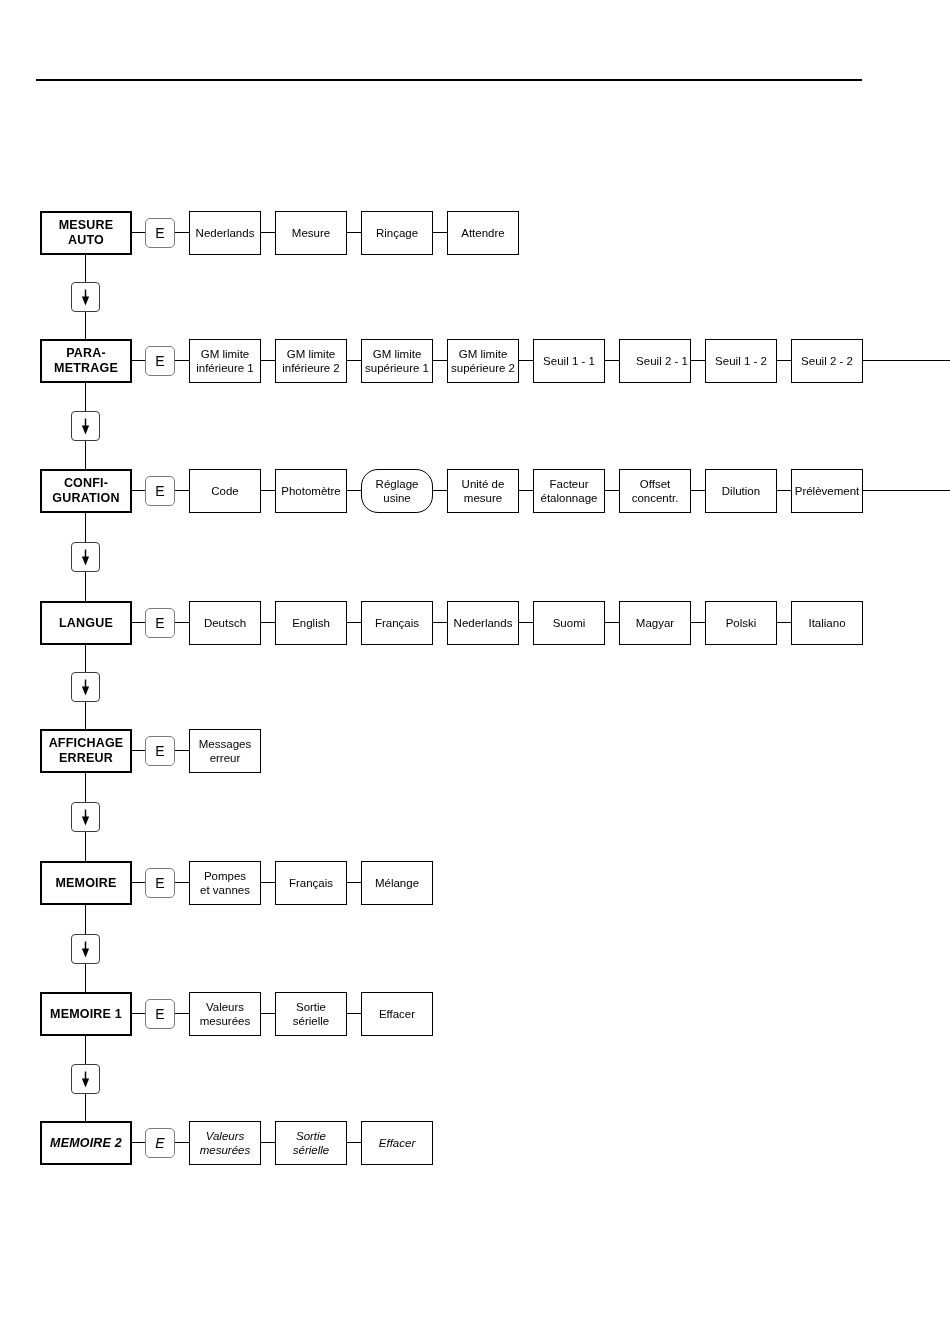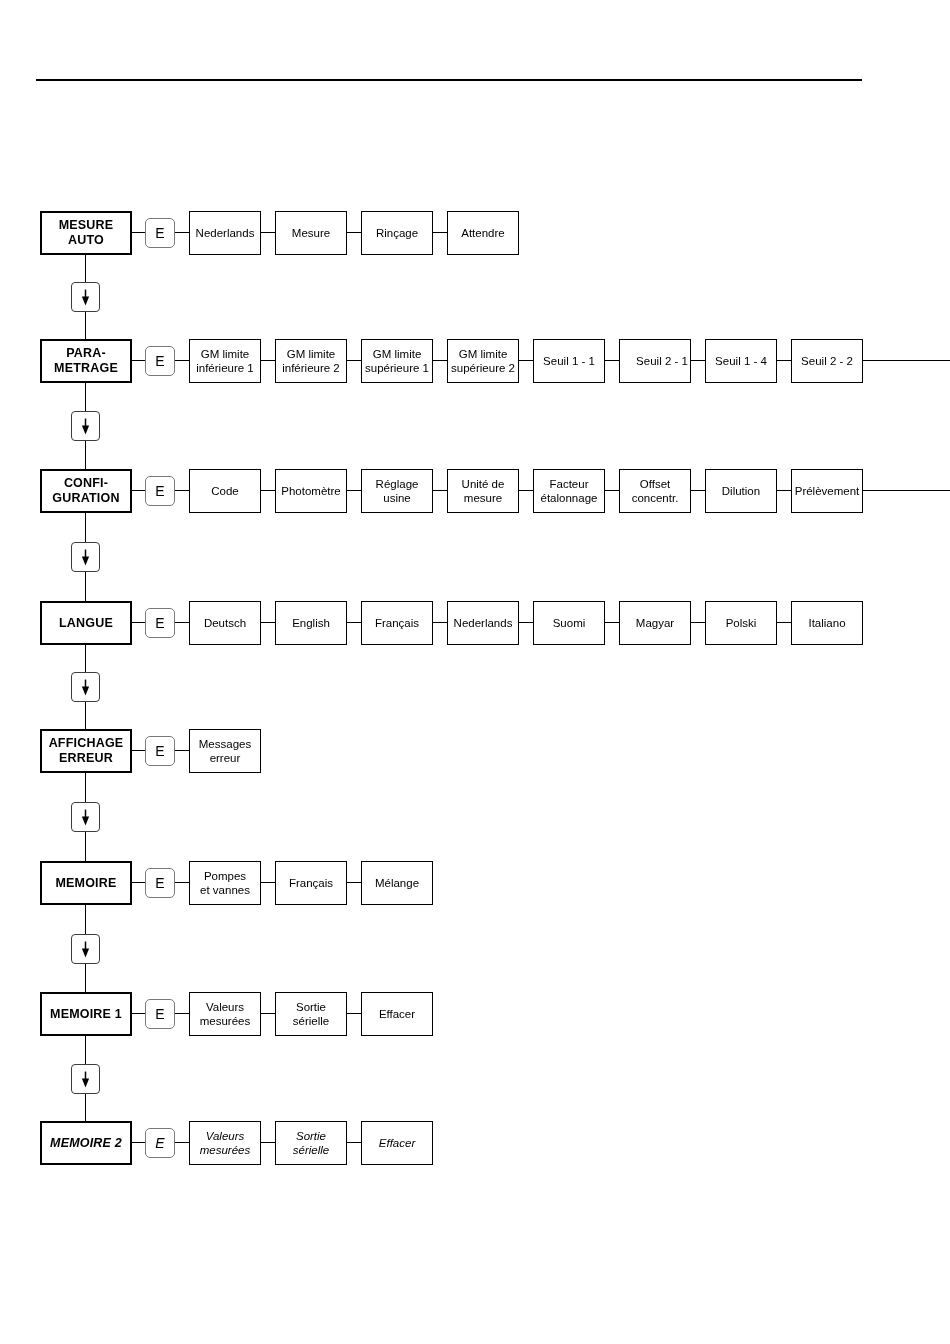--- a/index.html
+++ b/index.html
@@ -214,21 +214,21 @@
       <div class="h-connector" style="left: 519px; width: 14px;"></div>
       <div class="child-box" style="left: 533px;">
         <span>Seuil 1 - 1</span>
       </div>
       <div class="h-connector" style="left: 605px; width: 14px;"></div>
       <div class="child-box" style="left: 619px; padding-left: 14px;">
         <span>Seuil 2 - 1</span>
       </div>
       <div class="h-connector" style="left: 691px; width: 14px;"></div>
       <div class="child-box" style="left: 705px;">
-        <span>Seuil 1 - 4</span>
+        <span>Seuil 1 - 2</span>
       </div>
       <div class="h-connector" style="left: 777px; width: 14px;"></div>
       <div class="child-box" style="left: 791px;">
         <span>Seuil 2 - 2</span>
       </div>
       <div class="row-continuation" style="left: 863px; width: 87px;"></div>
     </div>
     <div class="v-connector" style="top: 383px; height: 86px;"></div>
     <div class="arrow-box" style="top: 411px;">
       <svg class="arrow-glyph" viewBox="0 0 29 30">
@@ -246,21 +246,21 @@
       </div>
       <div class="h-connector" style="left: 175px; width: 14px;"></div>
       <div class="child-box" style="left: 189px;">
         <span>Code</span>
       </div>
       <div class="h-connector" style="left: 261px; width: 14px;"></div>
       <div class="child-box" style="left: 275px;">
         <span>Photomètre</span>
       </div>
       <div class="h-connector" style="left: 347px; width: 14px;"></div>
-      <div class="child-box" style="left: 361px;">
+      <div class="child-box" style="left: 361px; border-radius: 17px;">
         <span>Réglage<br>usine</span>
       </div>
       <div class="h-connector" style="left: 433px; width: 14px;"></div>
       <div class="child-box" style="left: 447px;">
         <span>Unité de<br>mesure</span>
       </div>
       <div class="h-connector" style="left: 519px; width: 14px;"></div>
       <div class="child-box" style="left: 533px;">
         <span>Facteur<br>étalonnage</span>
       </div>

